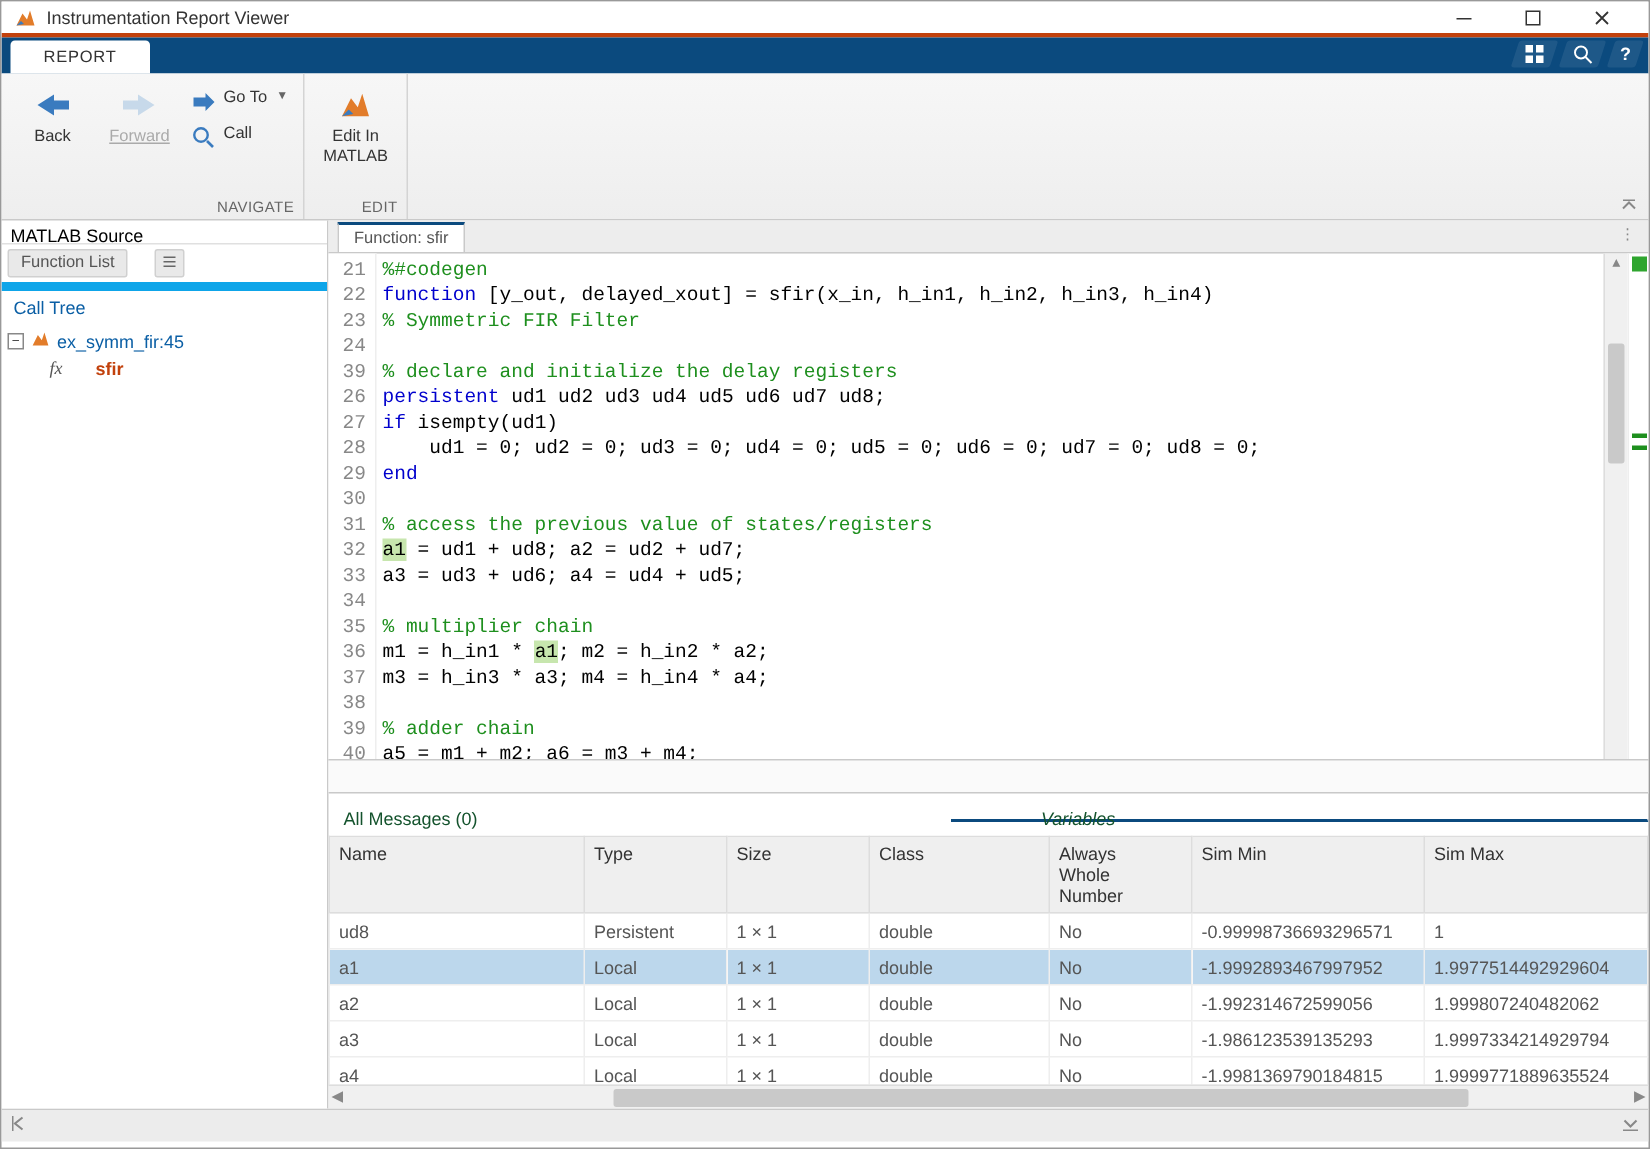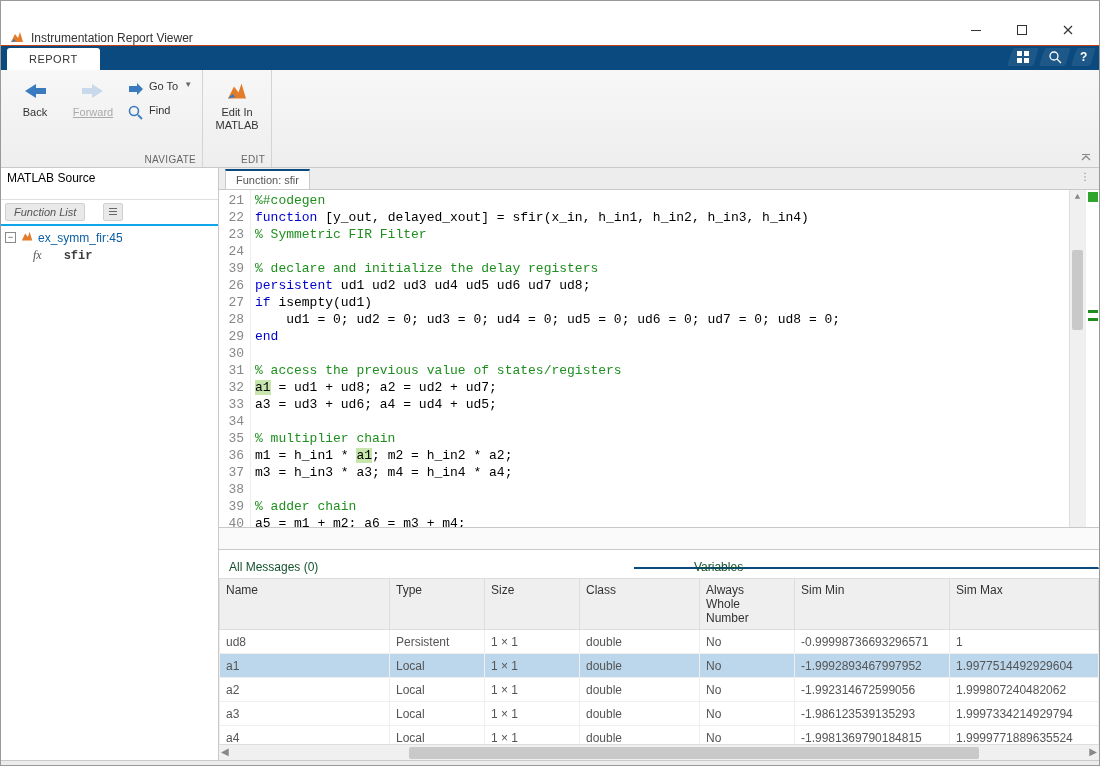--- a/index.html
+++ b/index.html
@@ -1,19 +1,19 @@
 <!DOCTYPE html>
 <html><head>
 <meta charset="utf-8">
 <style>
   * { box-sizing: border-box; margin: 0; padding: 0; }
   body { font-family: "Segoe UI", Arial, sans-serif; font-size: 12px; background: #fff; width: 1100px; height: 766px; overflow: hidden; border: 1px solid #999; }
 
   
-  .titlebar { height: 45px; display: flex; align-items: flex-end; padding: 0 8px; background: #fff; border-bottom: 1px solid #c2410c; }
+  .titlebar { height: 24px; display: flex; align-items: center; padding: 0 8px; background: #fff; border-bottom: 3px solid #c2410c; }
   .titlebar .logo { width: 16px; height: 16px; margin-right: 6px; }
   .titlebar .title { flex: 1; font-size: 12px; color: #333; }
   .titlebar .winbtns { display: flex; gap: 0; }
   .titlebar .winbtn { width: 46px; height: 30px; display: flex; align-items: center; justify-content: center; color: #333; font-size: 14px; }
   .winbtn svg { width: 12px; height: 12px; }
 
   
   .tabrow { height: 24px; background: #0b4a7e; display: flex; align-items: flex-end; position: relative; }
   .tabrow .tab { background: #fff; color: #333; height: 22px; padding: 0 22px; font-size: 11px; margin-left: 6px; border-top-left-radius: 3px; border-top-right-radius: 3px; display: flex; align-items: center; letter-spacing: 0.5px; }
   .tabrow .rbtns { position: absolute; right: 6px; top: 2px; display: flex; gap: 6px; }
@@ -32,30 +32,30 @@
   .bigbtn .txt { font-size: 11px; color: #333; margin-top: 2px; text-align: center; line-height: 1.15; }
   .bigbtn.disabled .txt { color: #aaa; text-decoration: underline; }
   .smallstack { display: flex; flex-direction: column; gap: 2px; padding-top: 4px; }
   .smbtn { display: flex; align-items: flex-start; gap: 4px; padding: 2px 4px; font-size: 11px; color: #333; }
   .smbtn .ic { width: 18px; height: 18px; display: flex; align-items: center; justify-content: center; }
   .ts-right-arrow { position: absolute; right: 6px; bottom: 2px; width: 14px; height: 14px; display:flex; align-items:center; justify-content:center; color:#888;}
 
   
   .main { display: flex; height: calc(766px - 30px - 24px - 98px - 22px); }
   .left { width: 218px; border-right: 1px solid #c9c9c9; display: flex; flex-direction: column; background:#fff; }
-  .left .hdr { height: 32px; padding: 3px 6px; font-size: 12px; border-bottom: 1px solid #e0e0e0; }
-  .left .toolbar { display: flex; gap: 18px; padding: 3px 4px; border-bottom: 2px solid #0ea5e9; font-style: italic; }
+  .left .hdr { height: 16px; padding: 3px 6px; font-size: 12px; border-bottom: 1px solid #e0e0e0; }
+  .left .toolbar { display: flex; gap: 18px; padding: 3px 4px; border-bottom: 6px solid #0ea5e9; }
   .chip { background: #e9e9e9; border: 1px solid #d0d0d0; border-radius: 2px; padding: 2px 8px; font-size: 11px; color: #555; }
   .left .link { color: #0b5fa5; padding: 4px 8px; font-size: 12px; }
   .tree { padding: 2px 4px; font-size: 12px; }
   .trow { display: flex; align-items: center; gap: 4px; padding: 1px 0; }
   .trow .exp { width: 11px; height: 11px; border: 1px solid #888; font-size: 9px; display:flex; align-items:center; justify-content:center; line-height:1; color:#444; }
   .trow .txt { color: #0b5fa5; }
   .trow .fx { font-style: italic; font-family: "Times New Roman", serif; color:#555; margin-right:2px; }
-  .trow .bold { font-weight: bold; color: #404040; font-family: Liberation Mono, monospace; }
+  .trow .bold { font-weight: bold; color: #c2410c; }
   .trow.lvl2 { padding-left: 28px; gap: 20px; }
 
   
   .right { flex: 1; display: flex; flex-direction: column; min-width:0; }
   .filetabs { height: 22px; display: flex; align-items: flex-end; border-bottom: 1px solid #c9c9c9; background:#ededed; padding-left: 6px; position:relative;}
   .filetab { background:#fff; border:1px solid #c9c9c9; border-bottom:none; border-top:2px solid #0b4a7e; height: 20px; padding: 0 10px; font-size: 11px; color:#555; display:flex; align-items:center;}
   .filetabs .more { position:absolute; right:8px; top:3px; color:#888; letter-spacing:1px; writing-mode: vertical-rl; font-size:10px;}
   .filetabs .more.horiz { writing-mode: horizontal-tb; }
 
   .code-area { flex: 1 1 50%; display:flex; min-height: 0; border-bottom:1px solid #c9c9c9; position:relative; font-family: Consolas, "Courier New", monospace; font-size: 13px; }
@@ -179,21 +179,21 @@
           <span>Go To</span>
           <span style="font-size:8px;color:#666;margin-left:2px;">▼</span>
         </div>
         <div class="smbtn">
           <span class="ic">
               <svg width="16" height="16" viewBox="0 0 16 16">
                 <circle cx="6" cy="6" r="4.5" fill="none" stroke="#3a7bbf" stroke-width="1.6"></circle>
                 <path d="M10 10 L14 14" stroke="#3a7bbf" stroke-width="1.8"></path>
               </svg>
             </span>
-          <span>Find</span>
+          <span>Call</span>
         </div>
       </div>
     </div>
     <div class="label">NAVIGATE</div>
   </div>
   <div class="tsgroup">
     <div class="body">
       <div class="bigbtn">
         <span class="icon">
             <svg width="26" height="24" viewBox="0 0 16 16">
@@ -222,20 +222,21 @@
     <div class="toolbar">
       <div class="chip">Function List</div>
       <div class="chip" style="padding:2px 4px;">
         <svg width="10" height="10" viewBox="0 0 10 10">
             <rect x="1" y="2" width="8" height="1" fill="#666"></rect>
             <rect x="1" y="5" width="8" height="1" fill="#666"></rect>
             <rect x="1" y="8" width="8" height="1" fill="#666"></rect>
           </svg>
       </div>
     </div>
+    <div class="link">Call Tree</div>
     <div class="tree">
       <div class="trow">
         <span class="exp">−</span>
         <span><svg width="14" height="14" viewBox="0 0 16 16">
               <path d="M2 13 L6 5 L9 9 L11 3 L14 13 Z" fill="#e27c2a"></path>
             </svg></span>
         <span class="txt">ex_symm_fir:45</span>
       </div>
       <div class="trow lvl2">
         <span class="fx">fx</span>
@@ -280,21 +281,21 @@
       </div>
       <div class="mini">
         <div class="ok"></div>
         <div class="mark" style="top:120px;"></div>
         <div class="mark" style="top:128px;"></div>
       </div>
     </div>
 
     <div class="btabs">
       <div class="btab">All Messages (0)</div>
-      <div class="btab sel" style="padding-left:60px;">Variables</div>
+      <div class="btab sel" style="padding-left:60px;font-style:italic;">Variables</div>
     </div>
 
     <div class="tablewrap">
       <div class="table">
         <table>
           <colgroup>
             <col style="width:170px">
               <col style="width:95px">
               <col style="width:95px">
               <col style="width:120px">

